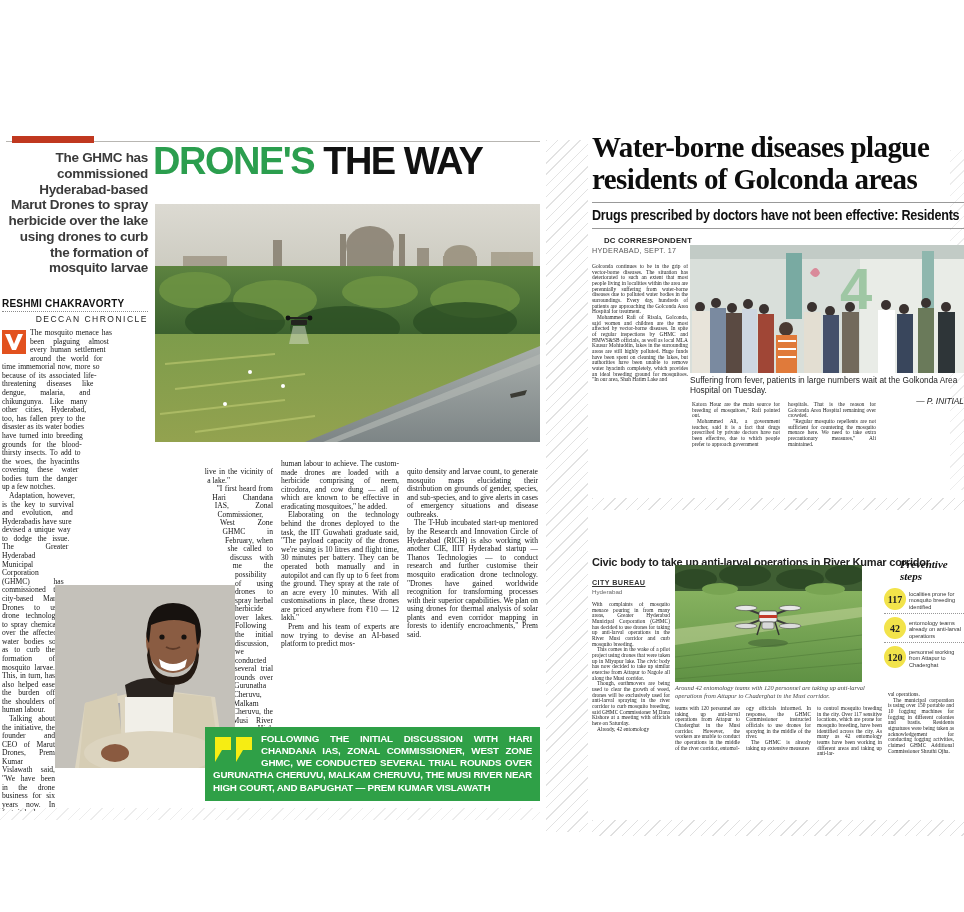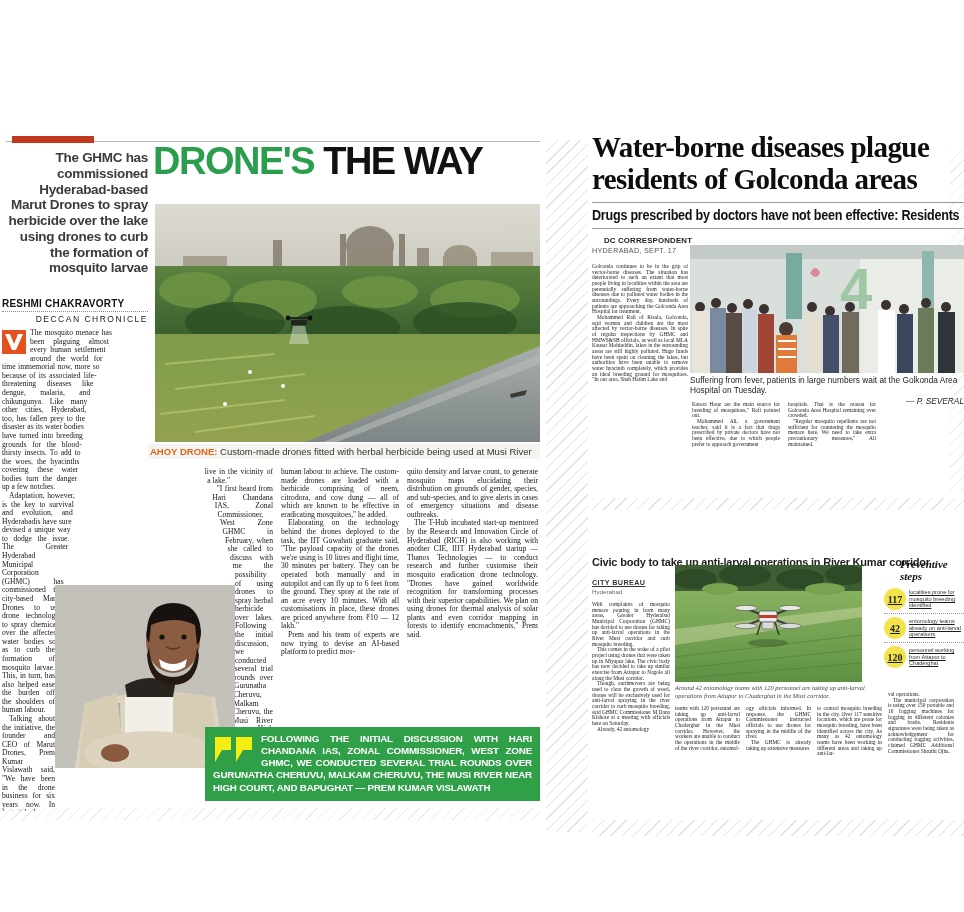--- a/index.html
+++ b/index.html
@@ -28,21 +28,21 @@
   .photo1 { left:155px; top:74px; width:385px; height:238px; overflow:hidden; background:#cfd3c8; }
   .caption1 { left:148px; top:314px; width:392px; font-size:9.5px; line-height:1.2; color:#333;
               background:#f5f4f1; padding:2px 2px; }
   .cap-lead { color:#e0661c; font-weight:bold; }
 
   .bodycopy { font-size:7.6px; line-height:1.13; color:#141414; overflow:hidden; }
   .bodycopy p { text-align:justify; }
   .bodycopy p + p { text-indent:7px; }
   .col1L { left:2px;  top:199px; width:146px; height:482px; }
   .col2L { left:155px; top:338px; width:118px; height:270px; }
-  .col3L { left:281px; top:338px; width:118px; height:270px; }
+  .col3L { left:281px; top:330px; width:118px; height:270px; }
   .col4L { left:407px; top:338px; width:131px; height:270px; }
 
   .dclogo { float:left; width:24px; height:24px; margin:1px 4px 1px 0; }
   .spacer { background:transparent; }
 
   .portrait { left:55px; top:455px; width:180px; height:183px; z-index:2; overflow:hidden; }
 
   .quotebox { left:205px; top:597px; width:335px; height:74px; background:#2fa047; z-index:3;
               padding:6px 8px 6px 8px; color:#fff; }
   .quotebox .qtext { font-size:9.8px; font-weight:bold; line-height:1.24; letter-spacing:-0.2px; text-align:justify; }
@@ -83,21 +83,21 @@
   .photo3 { left:83px; top:53px; width:187px; height:117px; overflow:hidden; background:#7fae5a; }
   .caption3 { left:83px; top:172px; width:204px; font-size:6.4px; font-style:italic; line-height:1.2; color:#444; }
   .col2D { left:83px;  top:194px; width:65px; height:106px; }
   .col3D { left:154px; top:194px; width:65px; height:106px; }
   .col4D { left:225px; top:194px; width:65px; height:106px; }
   .col5D { left:296px; top:180px; width:66px; height:120px; }
 
   .prevbox { left:292px; top:46px; width:80px; height:132px; }
   .prev-title { font-family:"Liberation Serif",serif; font-weight:bold; font-style:italic; font-size:11px;
                 color:#111; margin-bottom:3px;margin-left:16px; }
-  .prev-item { display:flex; align-items:center; gap:3px; padding:3px 0; border-top:1px dotted #999;text-decoration:underline; }
+  .prev-item { display:flex; align-items:flex-end; gap:3px; padding:3px 0; border-top:1px dotted #999; }
   .prev-circle { flex:0 0 22px; width:22px; height:22px; border-radius:50%; background:#f2e34a;
                  display:flex; align-items:center; justify-content:center;
                  font-family:"Liberation Serif",serif; font-weight:bold; font-size:10px; color:#222; }
   .prev-text { font-family:"Liberation Sans",sans-serif; font-size:5.6px; line-height:1.15; color:#333; }
 </style>
 </head>
 <body>
 
 <div id="canvas">
 
@@ -180,21 +180,20 @@
         <g>
           <rect x="136" y="116" width="16" height="5" rx="1" fill="#23231f"></rect>
           <line x1="132" y1="114" x2="156" y2="114" stroke="#23231f" stroke-width="2"></line>
           <circle cx="133" cy="114" r="2.4" fill="#111"></circle>
             <circle cx="155" cy="114" r="2.4" fill="#111"></circle>
           <polygon points="138,122 150,122 154,140 134,140" fill="#cfd8c2" opacity=".55"></polygon>
         </g>
         <polygon points="355,190 372,186 370,191 356,194" fill="#3b3b34"></polygon>
       </svg>
     </div>
-    <div class="abs caption1 sans"><span class="cap-lead">AHOY DRONE:</span><span> Custom-made drones fitted with herbal herbicide being used at Musi River</span></div>
 
     <div class="abs bodycopy col1L">
       <div class="spacer" style="float:right; width:93px; height:232px; margin-top:250px; shape-outside:polygon(68% 0%, 100% 0%, 100% 100%, 0% 100%, 0% 72%, 38% 16%); shape-margin:3px;"></div>
       <p><span class="dclogo"><svg width="24" height="24" viewBox="0 0 24 24">
               <rect width="24" height="24" fill="#e2511e"></rect>
               <polygon points="3,4 8,4 12,14 16,4 21,4 14,20 10,20" fill="#ffffff"></polygon>
             </svg></span><span>The mosquito menace has been plaguing almost every human settlement around the world for time immemorial now, more so because of its associated life-threatening diseases like dengue, malaria, and chikungunya. Like many other cities, Hyderabad, too, has fallen prey to the disaster as its water bodies have turned into breeding grounds for the blood-thirsty insects. To add to the woes, the hyacinths covering these water bodies turn the danger up a few notches.</span></p>
       <p>Adaptation, however, is the key to survival and evolution, and Hyderabadis have sure devised a unique way to dodge the issue. The Greater Hyderabad Municipal Corporation (GHMC) has commissioned the city-based Marut Drones to use drone technology to spray chemical over the affected water bodies so as to curb the formation of mosquito larvae. This, in turn, has also helped ease the burden off the shoulders of human labour.</p>
       <p>Talking about the initiative, the founder and CEO of Marut Drones, Prem Kumar Vislawath said, "We have been in the drone business for six years now. In fact, it had never occurred to me that drones could be used to curb mosquito breeding until my parents complained to me about the menace they had to deal with just because they</p>
     </div>
@@ -300,21 +299,21 @@
           <circle cx="96" cy="84" r="7" fill="#4a3a32"></circle>
           <rect x="86" y="90" width="21" height="38" fill="#e07a3a"></rect>
           <g stroke="#fff" stroke-width="2">
               <line x1="88" y1="96" x2="106" y2="96"></line>
               <line x1="88" y1="104" x2="106" y2="104"></line>
               <line x1="88" y1="112" x2="106" y2="112"></line>
             </g>
         </g>
       </svg>
     </div>
-    <div class="abs caption2 sans"><span>Suffering from fever, patients in large numbers wait at the Golkonda Area Hospital on Tuesday.</span><span class="credit">— P. SEVERAL</span></div>
+    <div class="abs caption2 sans"><span>Suffering from fever, patients in large numbers wait at the Golkonda Area Hospital on Tuesday.</span><span class="credit">— P. INITIAL</span></div>
 
     <div class="abs smallcopy col1G">
       <p>Golconda continues to be in the grip of vector-borne diseases. The situation has deteriorated to such an extent that most people living in localities within the area are perennially suffering from water-borne diseases due to polluted water bodies in the surroundings. Every day, hundreds of patients are approaching the Golconda Area Hospital for treatment.</p>
       <p>Mohammed Rafi of Risala, Golconda, said women and children are the most affected by vector-borne diseases. In spite of regular inspections by GHMC and HMWS&amp;SB officials, as well as local MLA Kausar Mohiuddin, lakes in the surrounding areas are still highly polluted. Huge funds have been spent on cleaning the lakes, but authorities have been unable to remove water hyacinth completely, which provides an ideal breeding ground for mosquitoes. "In our area, Shah Hatim Lake and</p>
     </div>
     <div class="abs smallcopy col2G">
       <p>Katora Houz are the main source for breeding of mosquitoes," Rafi pointed out.</p>
       <p>Mohammed Ali, a government teacher, said it is a fact that drugs prescribed by private doctors have not been effective, due to which people prefer to approach government</p>
     </div>
     <div class="abs smallcopy col3G">

